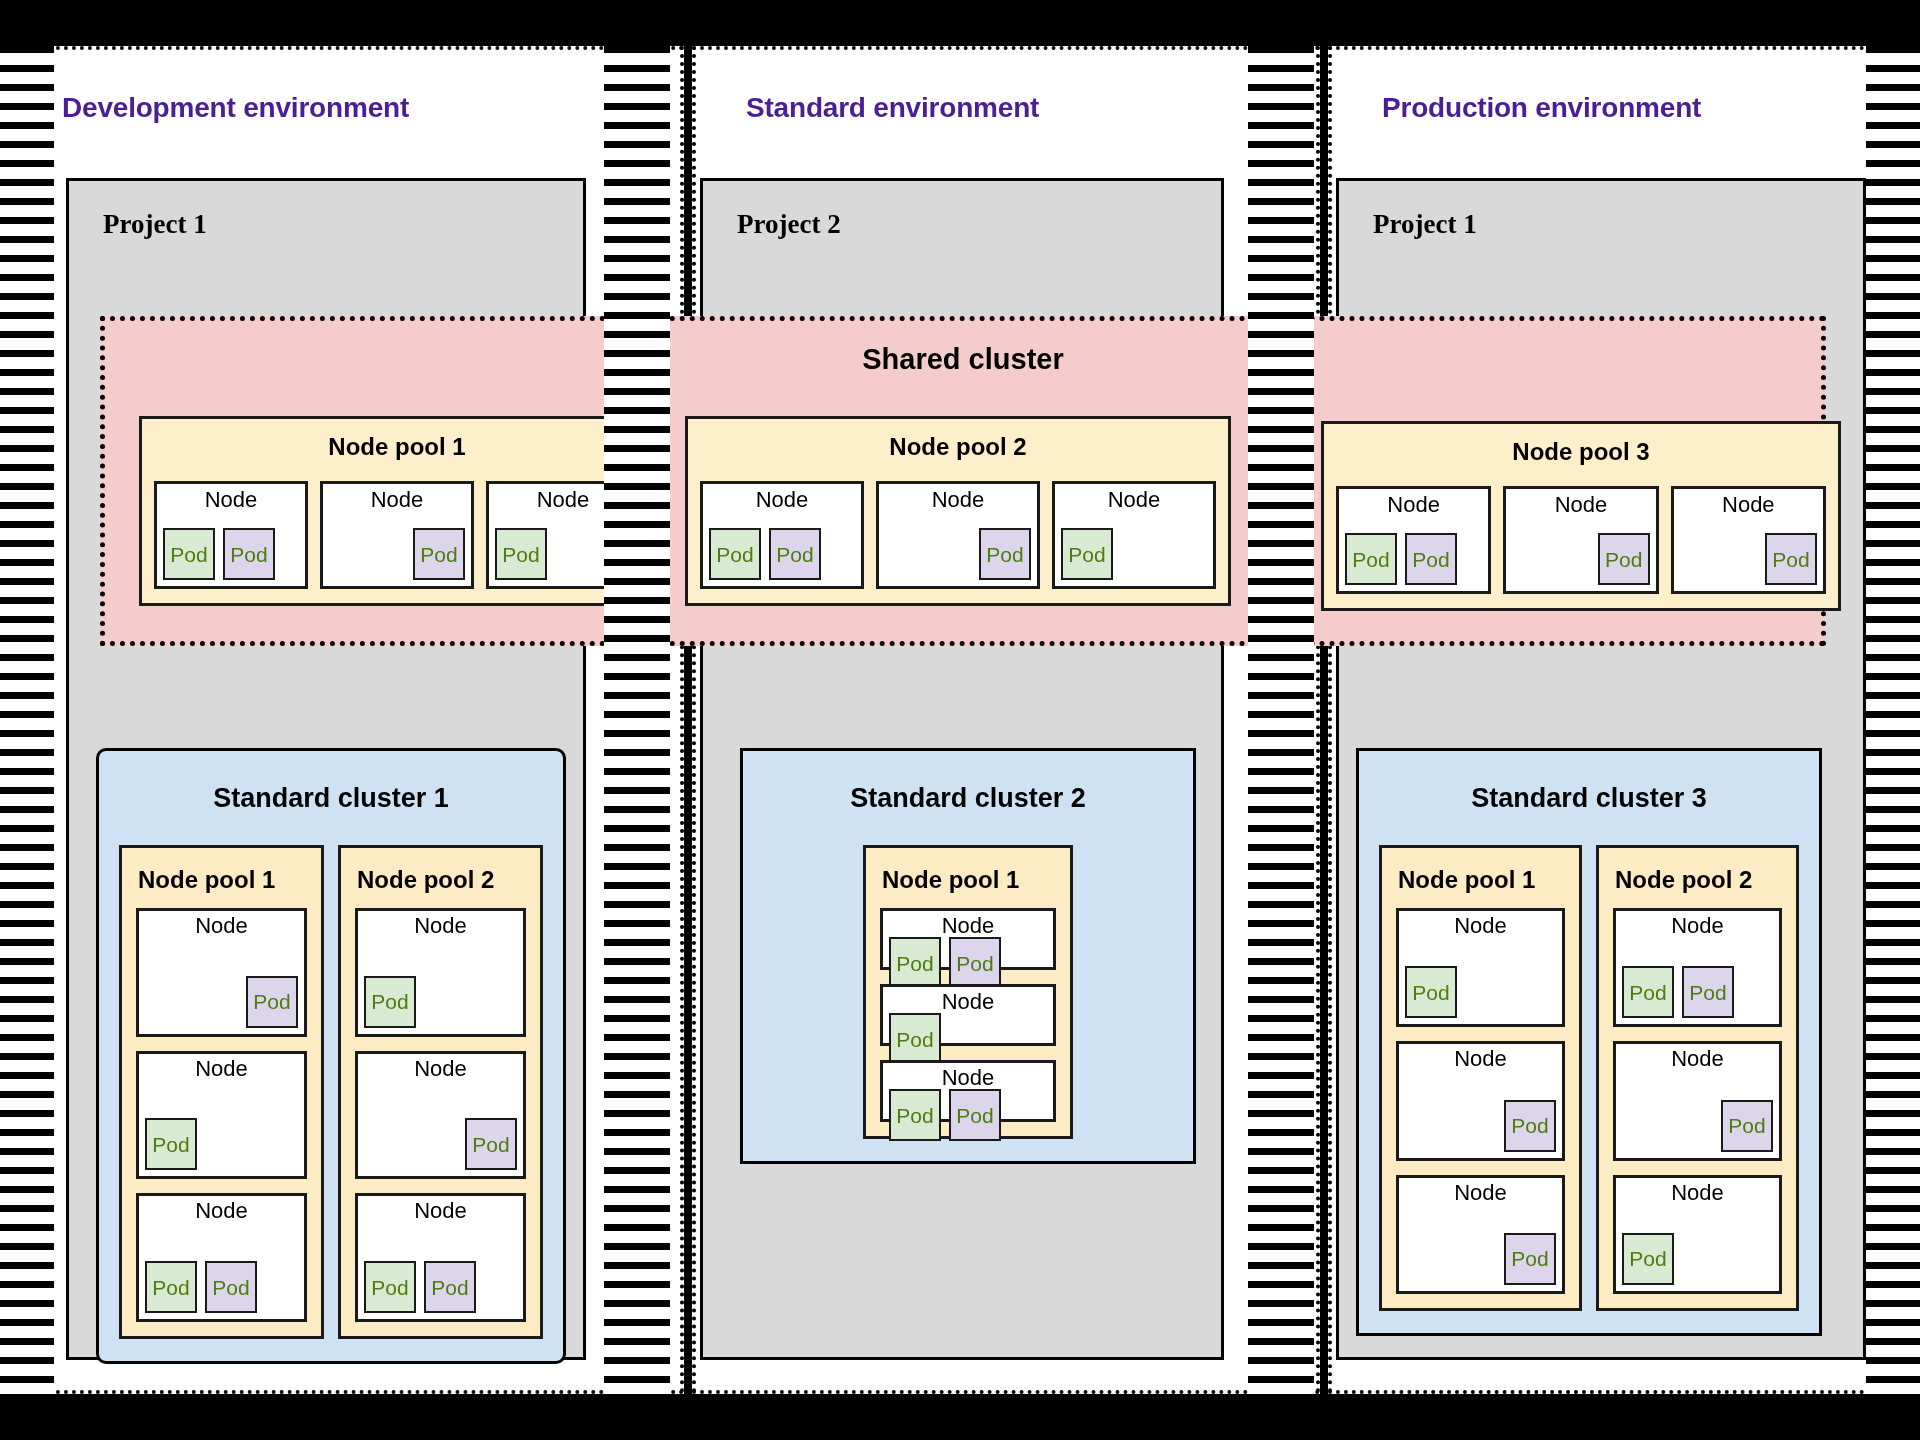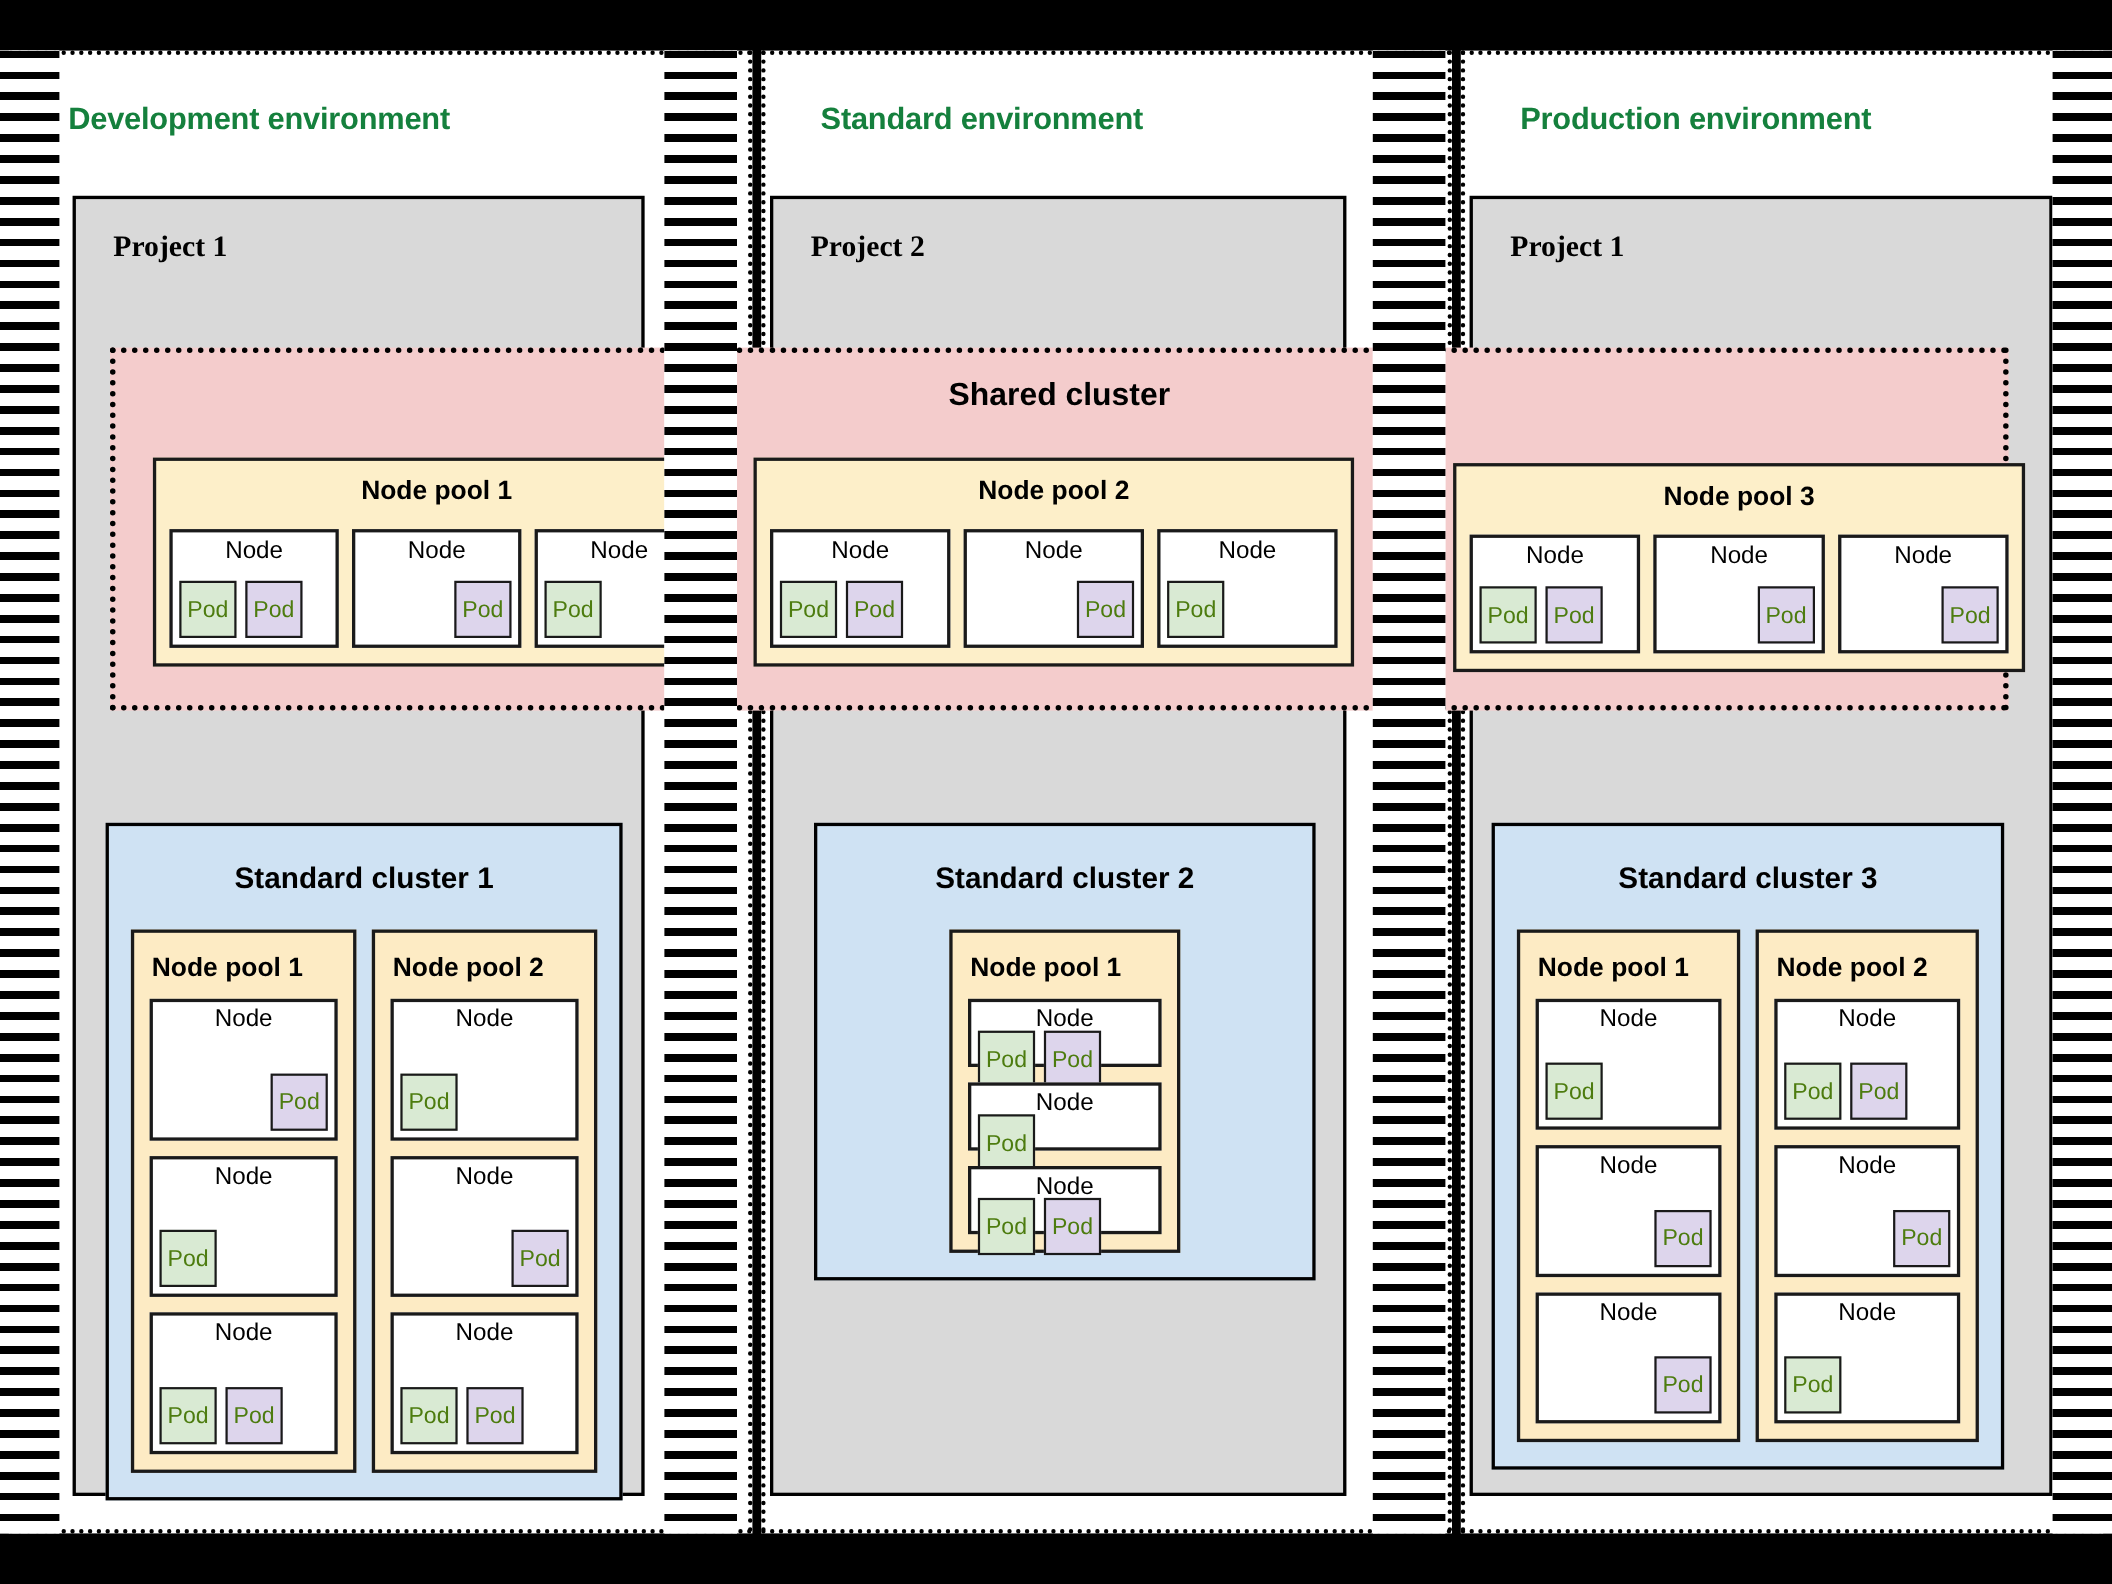--- a/index.html
+++ b/index.html
@@ -25,21 +25,21 @@
   }
   #env-dev  { left: 8px;    width: 676px; }
   #env-stg  { left: 692px;  width: 628px; }
   #env-prod { left: 1328px; width: 584px; }
 
   .env-title {
     position: absolute;
     top: 42px; left: 50px;
     font-size: 28px;
     font-weight: bold;
-    color: #15803d;
+    color: #4c1d95;
     letter-spacing: -0.2px;
     white-space: nowrap;
   }
 
   
   .hatch {
     position: absolute;
     top: 46px;
     height: 1348px;
     width: 66px;
@@ -145,21 +145,21 @@
   .shared-pods.left   { justify-content: flex-start; }
   .shared-pods.right  { justify-content: flex-end; }
   .shared-pods.both   { justify-content: flex-start; }
 
   
   .std-cluster {
     position: absolute;
     background: #cfe2f3;
     border: 3px solid #000;
   }
-  #std-cluster-1 { left: 96px;   top: 748px; width: 470px; height: 616px; }
+  #std-cluster-1 { left: 96px;   top: 748px; width: 470px; height: 616px; border-radius: 10px; }
   #std-cluster-2 { left: 740px;  top: 748px; width: 456px; height: 416px; }
   #std-cluster-3 { left: 1356px; top: 748px; width: 466px; height: 588px; padding-left: 32px; }
 
   .std-cluster-title {
     position: absolute;
     top: 32px; left: 0; right: 0;
     text-align: center;
     font-size: 27px;
     font-weight: bold;
     color: #000;

